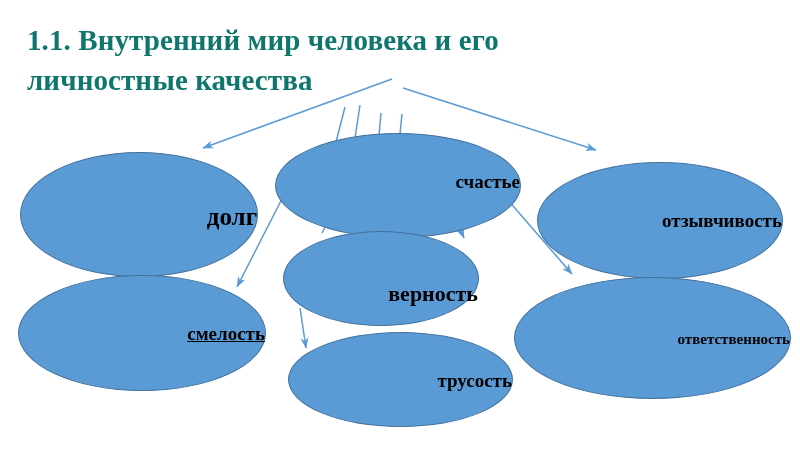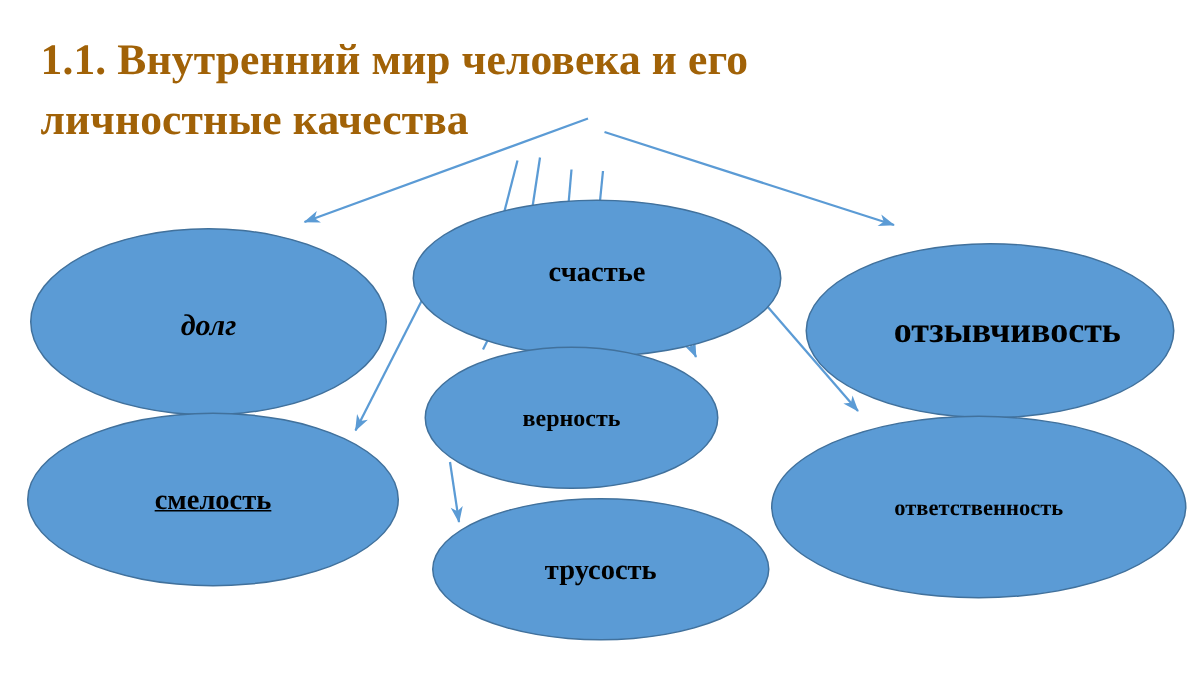--- a/index.html
+++ b/index.html
@@ -19,64 +19,64 @@
   }
   #title {
     position: absolute;
     left: 27px;
     top: 20px;
     width: 640px;
     font-family: "Liberation Serif", "DejaVu Serif", serif;
     font-weight: bold;
     font-size: 29px;
     line-height: 1.38;
-    color: #a16207;
+    color: #0f766e;
     letter-spacing: 0.1px;
     white-space: pre-line;
     z-index: 5;
   }
   #connectors {
     position: absolute;
     left: 0;
     top: 0;
     width: 800px;
     height: 450px;
     z-index: 2;
   }
   .node {
     position: absolute;
     z-index: 3;
     display: flex;
     align-items: center;
-    justify-content: center;
+    justify-content: flex-end;
     border-radius: 50%;
     background: #5B9BD5;
     border: 1.2px solid #41719C;
     box-sizing: border-box;
   }
   .node .label {
     font-family: "Liberation Serif", "DejaVu Serif", serif;
     font-weight: bold;
     color: #000000;
     text-align: center;
     line-height: 1;
     white-space: nowrap;
   }
   
   #node-happiness      { left: 275px; top: 133px; width: 246px; height: 105px; }
   #node-happiness .label { font-size: 19px; position: relative; top: -4px; }
 
   #node-duty           { left: 20px;  top: 152px; width: 238px; height: 125px; }
-  #node-duty .label    { font-size: 20px; position: relative; top: 2px; font-style: italic; }
+  #node-duty .label    { font-size: 25px; position: relative; top: 2px; }
 
   #node-responsiveness { left: 537px; top: 162px; width: 246px; height: 117px; }
-  #node-responsiveness .label { font-size: 24px; position: relative; top: 0px; margin-left: 23px; }
+  #node-responsiveness .label { font-size: 19px; position: relative; top: 0px; margin-left: 23px; }
 
   #node-fidelity       { left: 283px; top: 231px; width: 196px; height: 95px; }
-  #node-fidelity .label { font-size: 16px; position: relative; top: 1px; }
+  #node-fidelity .label { font-size: 22px; position: relative; top: 15px; }
 
   #node-courage        { left: 18px;  top: 275px; width: 248px; height: 116px; }
   #node-courage .label { font-size: 19px; position: relative; top: 0px; text-decoration: underline; }
 
   #node-responsibility { left: 514px; top: 277px; width: 277px; height: 122px; }
   #node-responsibility .label { font-size: 15px; position: relative; top: 1px; }
 
   #node-cowardice      { left: 288px; top: 332px; width: 225px; height: 95px; }
   #node-cowardice .label { font-size: 19px; position: relative; top: 1px; }
 </style>

